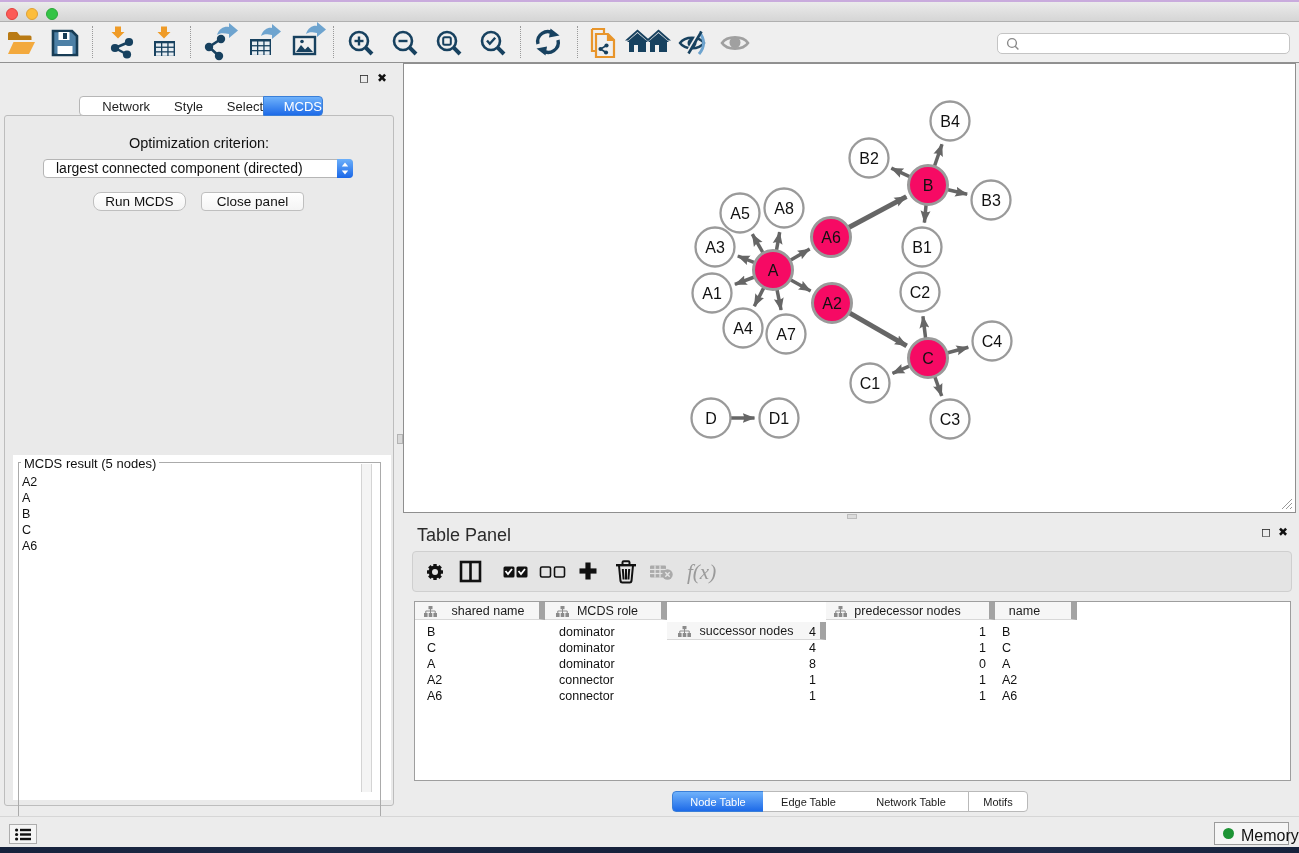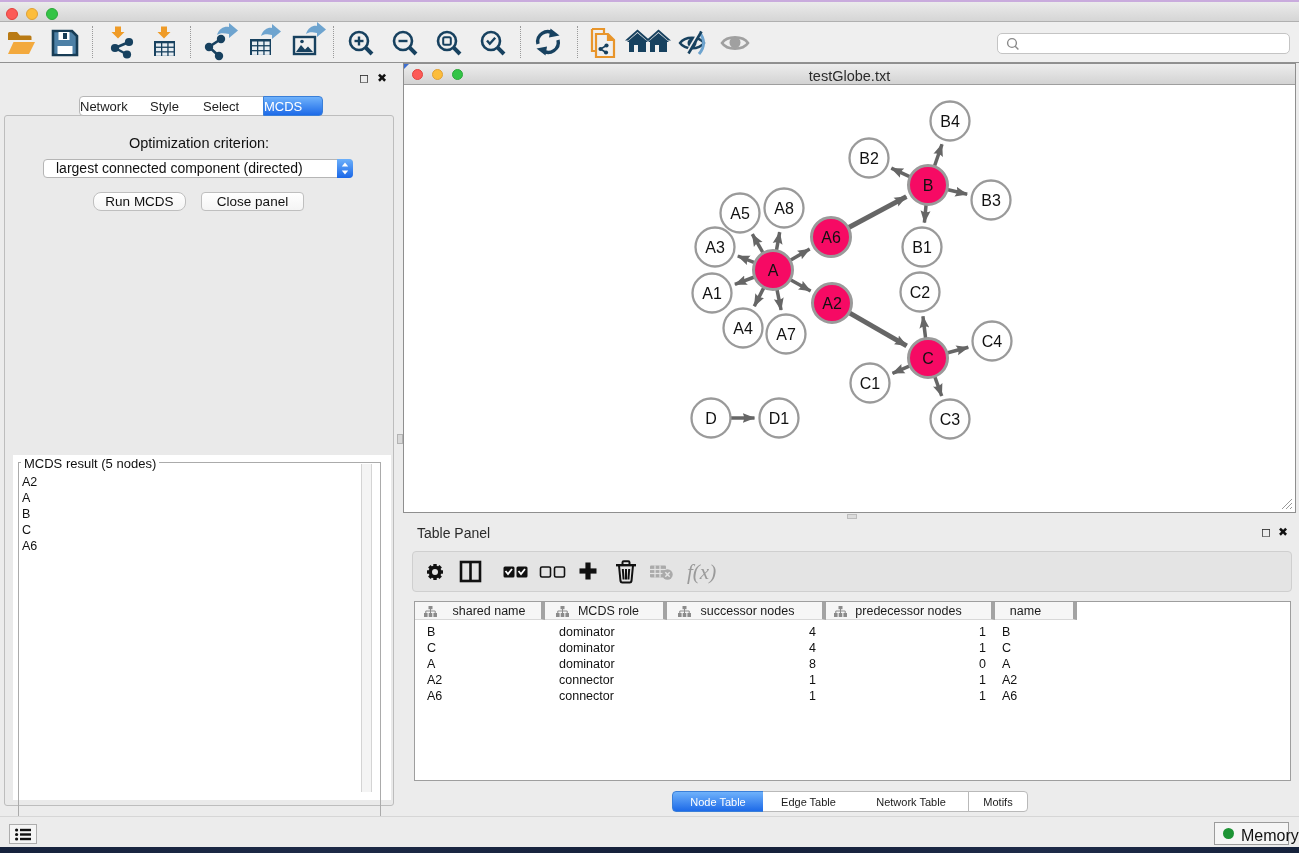--- a/index.html
+++ b/index.html
@@ -19,21 +19,21 @@
 
 
 #toolbar { left:0; top:22px; width:1299px; height:41px; background:#efefef; border-bottom:1px solid #919191; }
 .tsep { top:4px; height:32px; width:1px; border-left:1px dotted #9a9a9a; }
 #searchbox { left:997px; top:11px; width:293px; height:21px; background:#fff; border:1px solid #c4c4c4; border-radius:5px; }
 
 
 #cp-title { left:14px; top:71px; font-size:13px; color:#2b2b2b;margin-top:43px; }
 .winbtn { font-size:12px; color:#111; top:71px; }
 #cp-content { left:4px; top:115px; width:390px; height:691px; background:#eaeaea; border:1px solid #bdbdbd; border-radius:3px; }
-.tab { top:96px; height:20px; background:#fff; border:1px solid #b6b6b6; font-size:13px; color:#1d1d1d; text-align:left; line-height:19px; }
+.tab { top:96px; height:20px; background:#fff; border:1px solid #b6b6b6; font-size:13px; color:#1d1d1d; text-align:right; line-height:19px; }
 .tab.sel { background:linear-gradient(#6fb2fb,#1d6ae8); color:#fff; border-color:#3a7fd8; }
 #opt-label { left:0px; top:135px; width:398px; text-align:center; font-size:14.5px; color:#111; }
 #dropdown { left:43px; top:159px; width:310px; height:19px; background:#fff; border:1px solid #b5b5b5; border-radius:4px; font-size:14px; color:#111; line-height:17px; padding-left:12px; }
 #dd-step { right:-1px; top:-1px; width:16px; height:19px; border-radius:0 4px 4px 0; background:linear-gradient(#6cb0fa,#1a67e8); }
 .btn { top:192px; height:19px; background:linear-gradient(#ffffff,#f4f4f4); border:1px solid #bfbfbf; border-radius:4px; font-size:13.5px; color:#111; text-align:center; line-height:17px; }
 #results-white { left:13px; top:455px; width:378px; height:345px; background:#fff; }
 #gbox { left:5px; top:7px; width:363px; height:407px; border:1px solid #ababab; }
 #gbox-title { left:2px; top:-7px; background:#fff; padding:0 3px; font-size:13px; color:#111; }
 #gbox-list { left:1px; top:1px; width:346px; height:328px; font-size:12.5px; color:#111; line-height:16px; padding:10px 0 0 2px; }
 #gbox-sb { right:8px; top:1px; width:11px; height:328px; background:#f4f4f4; border-left:1px solid #d4d4d4; border-right:1px solid #d4d4d4; }
@@ -43,24 +43,24 @@
 #hsplit-grip { left:847px; top:514px; width:10px; height:5px; background:#dcdcdc; border:1px solid #bdbdbd; }
 
 
 #netwin { left:403px; top:63px; width:893px; height:450px; border:1px solid #8f8f8f; background:#fff; }
 #nw-titlebar { left:0; top:0; width:891px; height:21px; background:linear-gradient(#ededed,#d3d3d3); border-bottom:1px solid #9e9e9e; }
 #nw-titlebar .title { width:100%; text-align:center; top:3.5px; font-size:14.5px; color:#2b2b2b; }
 #nw-corner { left:0; top:0; width:0; height:0; border-top:5px solid #3e6fd0; border-right:5px solid transparent; }
 .tl2 { width:11px; height:11px; border-radius:50%; top:5px; }
 
 
-#tp-title { left:417px; top:525px; font-size:14px; color:#2b2b2b; }
+#tp-title { left:417px; top:525px; font-size:18px; color:#2b2b2b; }
 #tp-toolbar { left:412px; top:551px; width:880px; height:41px; background:#e4e4e4; border:1px solid #cfcfcf; border-radius:4px; }
 #tbl { left:414px; top:601px; width:877px; height:180px; background:#fff; border:1px solid #9e9e9e; }
-.th { top:0px; height:18px; background:#f6f6f6; border-right:4px solid #a3a3a3; border-bottom:1px solid #d8d8d8; font-size:12.5px; color:#1b1b1b; text-align:center; line-height:19px; }
+.th { top:0px; height:18px; background:#f6f6f6; border-right:6px solid #a3a3a3; border-bottom:1px solid #d8d8d8; font-size:12.5px; color:#1b1b1b; text-align:center; line-height:19px; }
 .td { font-size:12.5px; color:#111; height:16px; line-height:16px; }
 
 
 .btab { top:791px; height:21px; background:#fff; border:1px solid #b9b9b9; font-size:11px; color:#1b1b1b; text-align:center; line-height:20px; }
 .btab.sel { background:linear-gradient(#6fb2fb,#1d6ae8); color:#fff; border-color:#3a7fd8; }
 
 
 #statusbar { left:0; top:816px; width:1299px; height:31px; background:#ececec; border-top:1px solid #d6d6d6; }
 #sb-btn { left:9px; top:824px; width:28px; height:20px; background:#f5f5f5; border:1px solid #adadad; }
 #mem-btn { left:1214px; top:822px; width:75px; height:23px; background:#f5f5f5; border:1px solid #9b9b9b; font-size:16px; color:#111; }
@@ -250,27 +250,20 @@
     <div class="abs" id="gbox-title">MCDS result (5 nodes)</div>
     <div class="abs" id="gbox-list">A2<br>A<br>B<br>C<br>A6</div>
     <div class="abs" id="gbox-sb"></div>
   </div>
 </div>
 
 <div class="abs" id="vsplit-grip"></div>
 <div class="abs" id="hsplit-grip"></div>
 
 <div class="abs" id="netwin">
-  <div class="abs" id="nw-titlebar">
-    <div class="abs" id="nw-corner"></div>
-    <div class="abs tl2 r tl" style="left:8px;"></div>
-    <div class="abs tl2 y tl" style="left:28px;"></div>
-    <div class="abs tl2 g tl" style="left:48px;"></div>
-    <div class="abs title">testGlobe.txt</div>
-  </div>
 
   <svg class="abs" style="left:0px;top:21px;" width="891" height="427" viewBox="403 84 891 427" font-family="Liberation Sans, sans-serif">
     <defs>
       <marker id="ah" viewBox="0 0 12 10" refX="11" refY="5" markerWidth="13" markerHeight="11" orient="auto" markerUnits="userSpaceOnUse">
         <path d="M0,0.4 L11.6,5 L0,9.6 C1.8,6.6 1.8,3.4 0,0.4 Z" fill="#666"></path>
       </marker>
     </defs>
     <g id="edges">
       <line x1="762.7" y1="253.0" x2="751.3" y2="233.2" stroke="#666" stroke-width="3.5" marker-end="url(#ah)"></line>
       <line x1="775.2" y1="250.8" x2="778.7" y2="231.1" stroke="#666" stroke-width="3.5" marker-end="url(#ah)"></line>
@@ -420,21 +413,21 @@
       </svg>shared name</div>
   <div class="abs th" style="left:130px; width:122px; padding-left:9px;"><svg width="13" height="11" style="position:absolute;left:11px;top:4px;" viewBox="0 0 13 11">
         <g fill="#8b8b8b">
           <rect x="4.5" y="0" width="4" height="3.2"></rect>
           <rect x="0" y="7" width="3.6" height="4"></rect>
           <rect x="4.7" y="7" width="3.6" height="4"></rect>
           <rect x="9.4" y="7" width="3.6" height="4"></rect>
           <path d="M6.5,3 v2 M1.8,7 v-2 h9.4 v2 M6.5,5 v2" stroke="#8b8b8b" fill="none"></path>
         </g>
       </svg>MCDS role</div>
-  <div class="abs th" style="left:252px; width:159px; padding-left:6px;"><svg width="13" height="11" style="position:absolute;left:11px;top:4px;" viewBox="0 0 13 11">
+  <div class="abs th" style="left:252px; width:159px; padding-left:6px;margin-top:20px;"><svg width="13" height="11" style="position:absolute;left:11px;top:4px;" viewBox="0 0 13 11">
         <g fill="#8b8b8b">
           <rect x="4.5" y="0" width="4" height="3.2"></rect>
           <rect x="0" y="7" width="3.6" height="4"></rect>
           <rect x="4.7" y="7" width="3.6" height="4"></rect>
           <rect x="9.4" y="7" width="3.6" height="4"></rect>
           <path d="M6.5,3 v2 M1.8,7 v-2 h9.4 v2 M6.5,5 v2" stroke="#8b8b8b" fill="none"></path>
         </g>
       </svg>successor nodes</div>
   <div class="abs th" style="left:411px; width:169px;"><svg width="13" height="11" style="position:absolute;left:8px;top:4px;" viewBox="0 0 13 11">
         <g fill="#8b8b8b">

